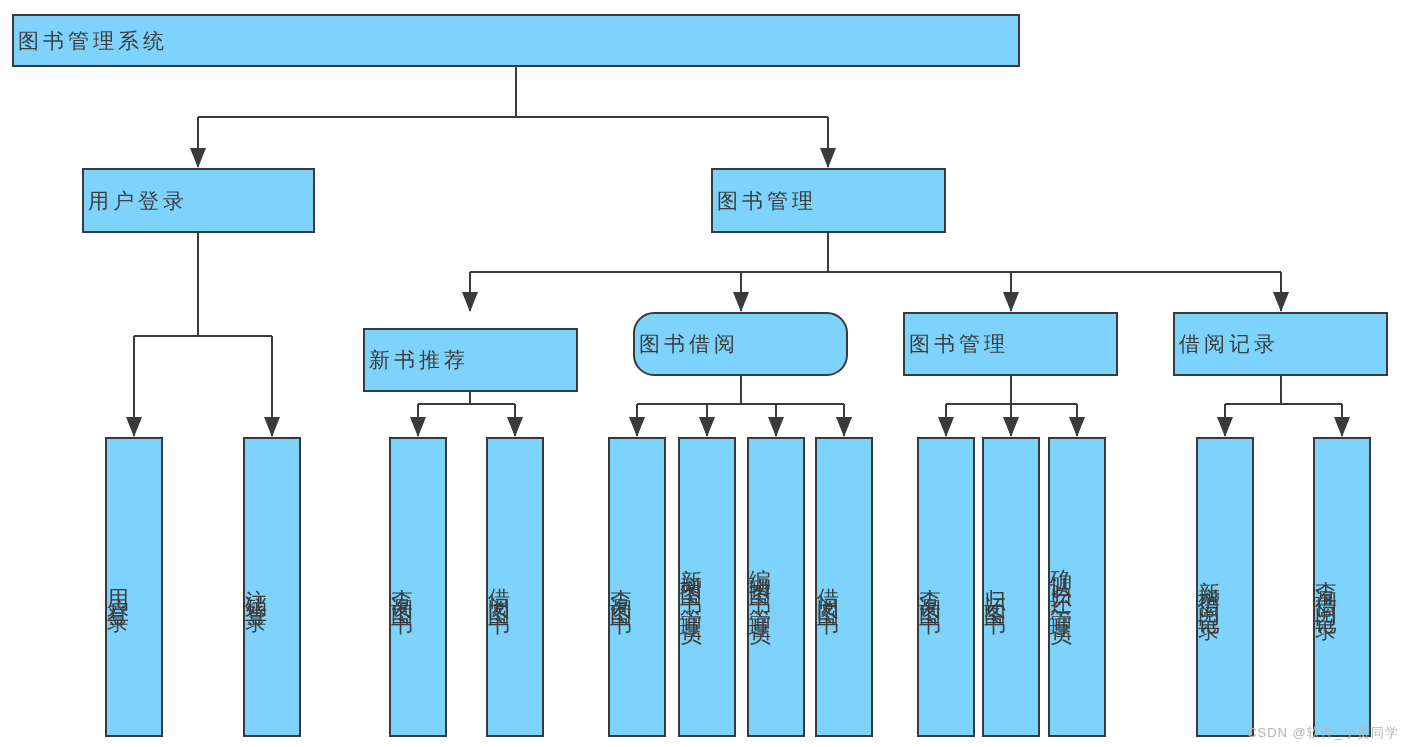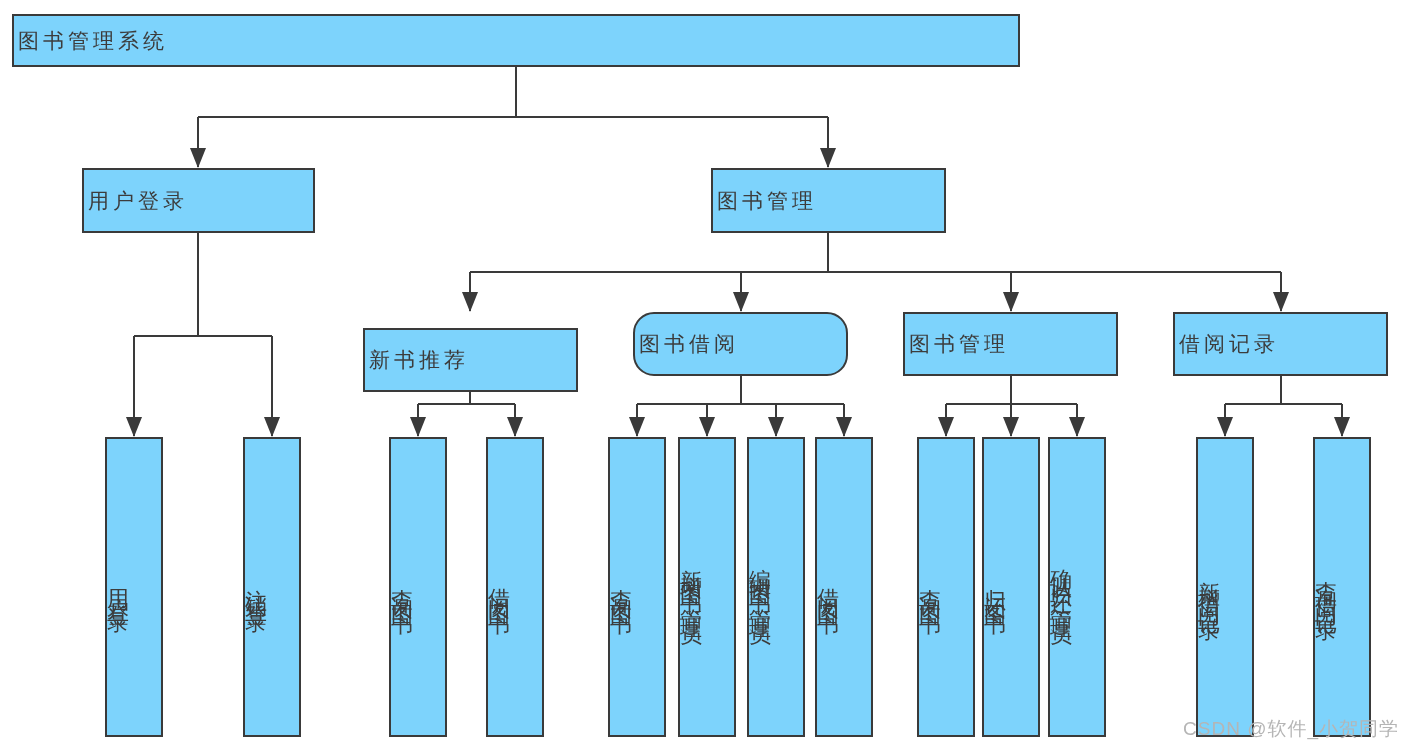--- a/index.html
+++ b/index.html
@@ -31,21 +31,21 @@
   .vnode span{
     writing-mode:vertical-rl;
     font-size:22px;
     letter-spacing:8px;
     line-height:1;
     white-space:nowrap;
   }
   .watermark{
     position:absolute;
     right:6px;bottom:5px;
-    font-size:19px;
+    font-size:13px;
     letter-spacing:1px;
     color:var(--watermark);
     z-index:5;
     white-space:nowrap;
   }
 </style>
 </head>
 <body>
 
 <div class="canvas">

